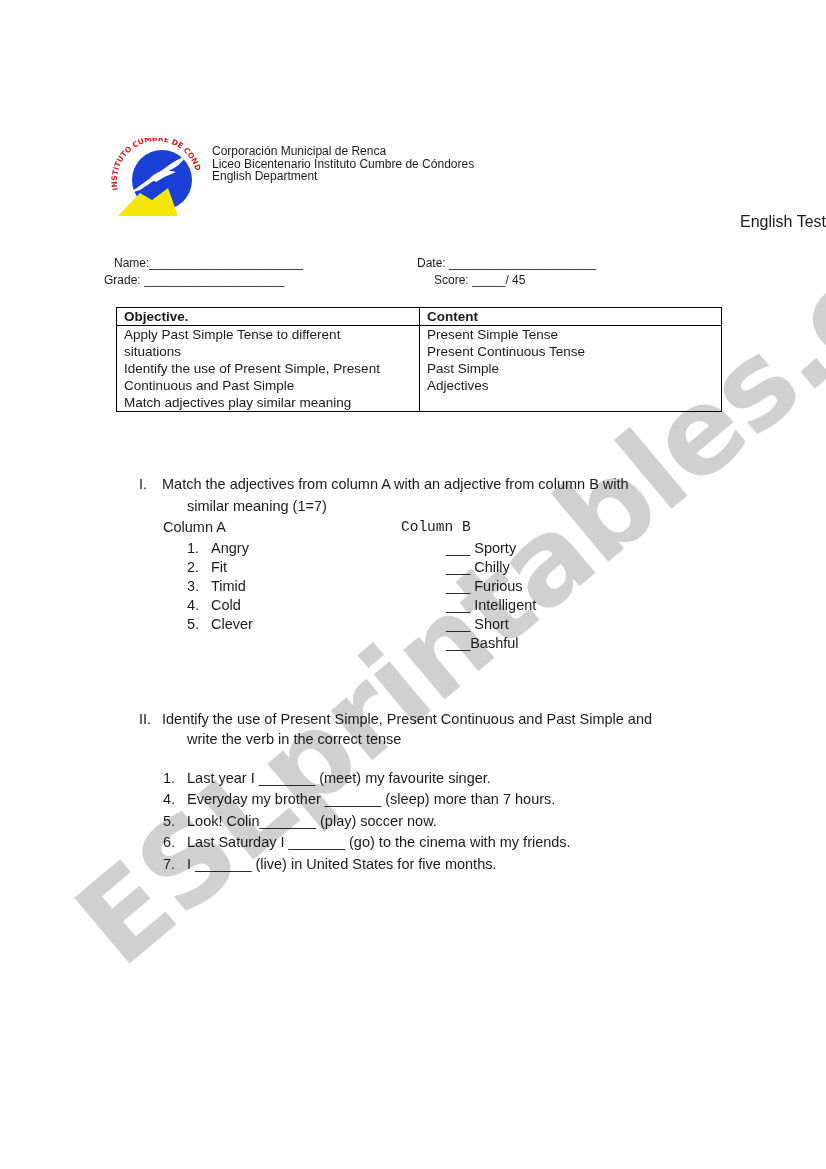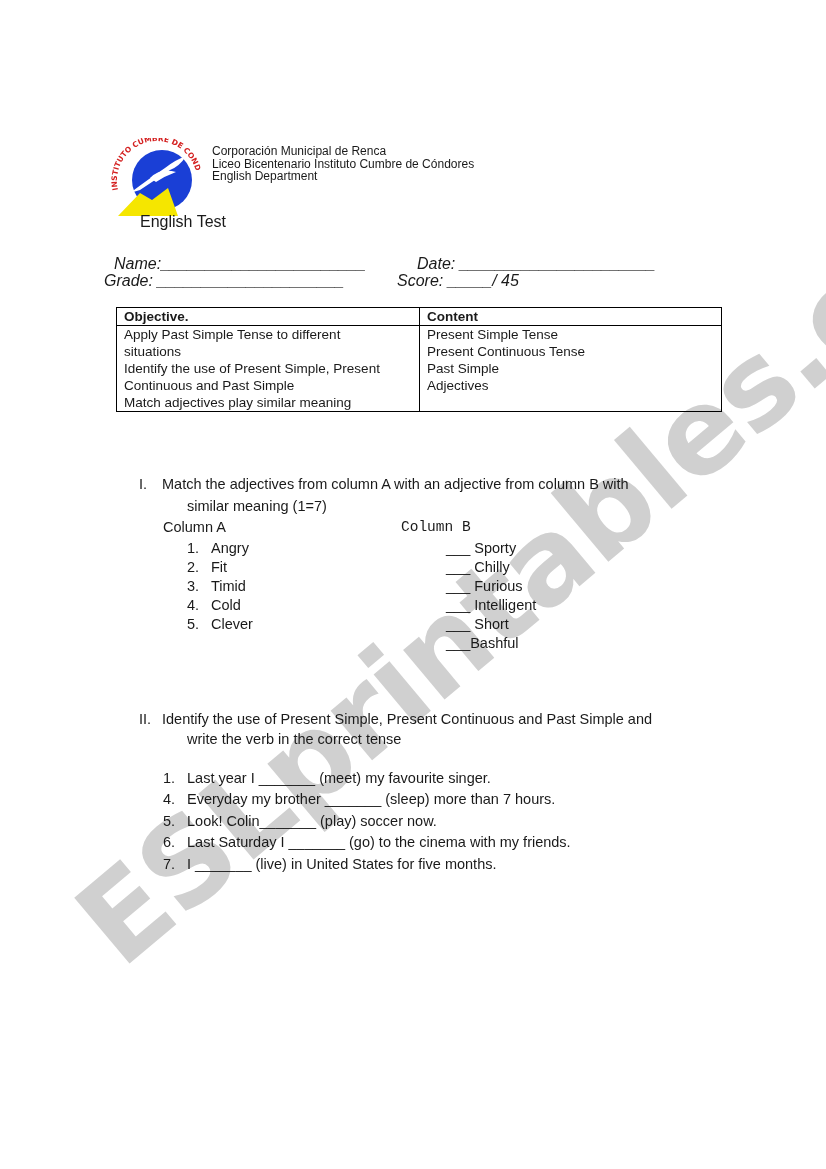--- a/index.html
+++ b/index.html
@@ -1,22 +1,22 @@
 <!DOCTYPE html>
 <html><head>
 <meta charset="utf-8">
 <style>
   html, body { margin:0; padding:0; background:#ffffff; }
   body { width:826px; height:1169px; position:relative; overflow:hidden;
          font-family:"Liberation Sans", "DejaVu Sans", sans-serif; color:#1a1a1a; }
   .abs { position:absolute; }
   .logo { left:110px; top:138px; width:92px; height:80px; }
   .inst { left:212px; top:145px; font-size:12px; line-height:12.5px; }
-  .title { left:0; width:826px; top:213px; text-align:left; font-size:16px; padding-left:140px; box-sizing:border-box; }
-  .field { font-size:16px; line-height:17px; white-space:pre;font-style:italic; }
+  .title { left:0; width:826px; top:213px; text-align:right; font-size:16px; padding-left:140px; box-sizing:border-box; }
+  .field { font-size:12px; line-height:17px; white-space:pre; }
   table.obj { position:absolute; left:116px; top:307px; width:606px; border-collapse:collapse; font-size:13.5px; line-height:17px; }
   table.obj td, table.obj th { border:1px solid #000; vertical-align:top; text-align:left; padding:0 7px; }
   table.obj th { font-weight:bold; }
   table.obj td.c1 { width:288px; }
   .line { display:block; white-space:nowrap; }
   .txt { font-size:14.5px; line-height:19px; white-space:nowrap; }
   .watermark { position:absolute; left:70px; top:560px; font-size:118px; font-weight:bold; color:#c8c8c8; opacity:0.85;
                transform:rotate(-40deg); transform-origin:left center; white-space:nowrap; letter-spacing:-2px; pointer-events:none;
                font-family:"DejaVu Sans", sans-serif; }
   .content { position:relative; z-index:2; }
@@ -47,21 +47,21 @@
     <span class="line">Corporación Municipal de Renca</span>
     <span class="line">Liceo Bicentenario Instituto Cumbre de Cóndores</span>
     <span class="line">English Department</span>
   </div>
 
   <div class="abs title">English Test</div>
 
   <div class="abs field" style="left:114px; top:255px;">Name:_______________________</div>
   <div class="abs field" style="left:104px; top:272px;">Grade: _____________________</div>
   <div class="abs field" style="left:417px; top:255px;text-align:right;">Date: ______________________</div>
-  <div class="abs field" style="left:397px; top:272px;">Score: _____/ 45</div>
+  <div class="abs field" style="left:434px; top:272px;">Score: _____/ 45</div>
 
   <table class="obj">
     <tbody>
         <tr>
       <th class="c1">Objective.</th>
       <th>Content</th>
     </tr>
     <tr>
       <td class="c1">
         <span class="line">Apply Past Simple Tense to different</span>

